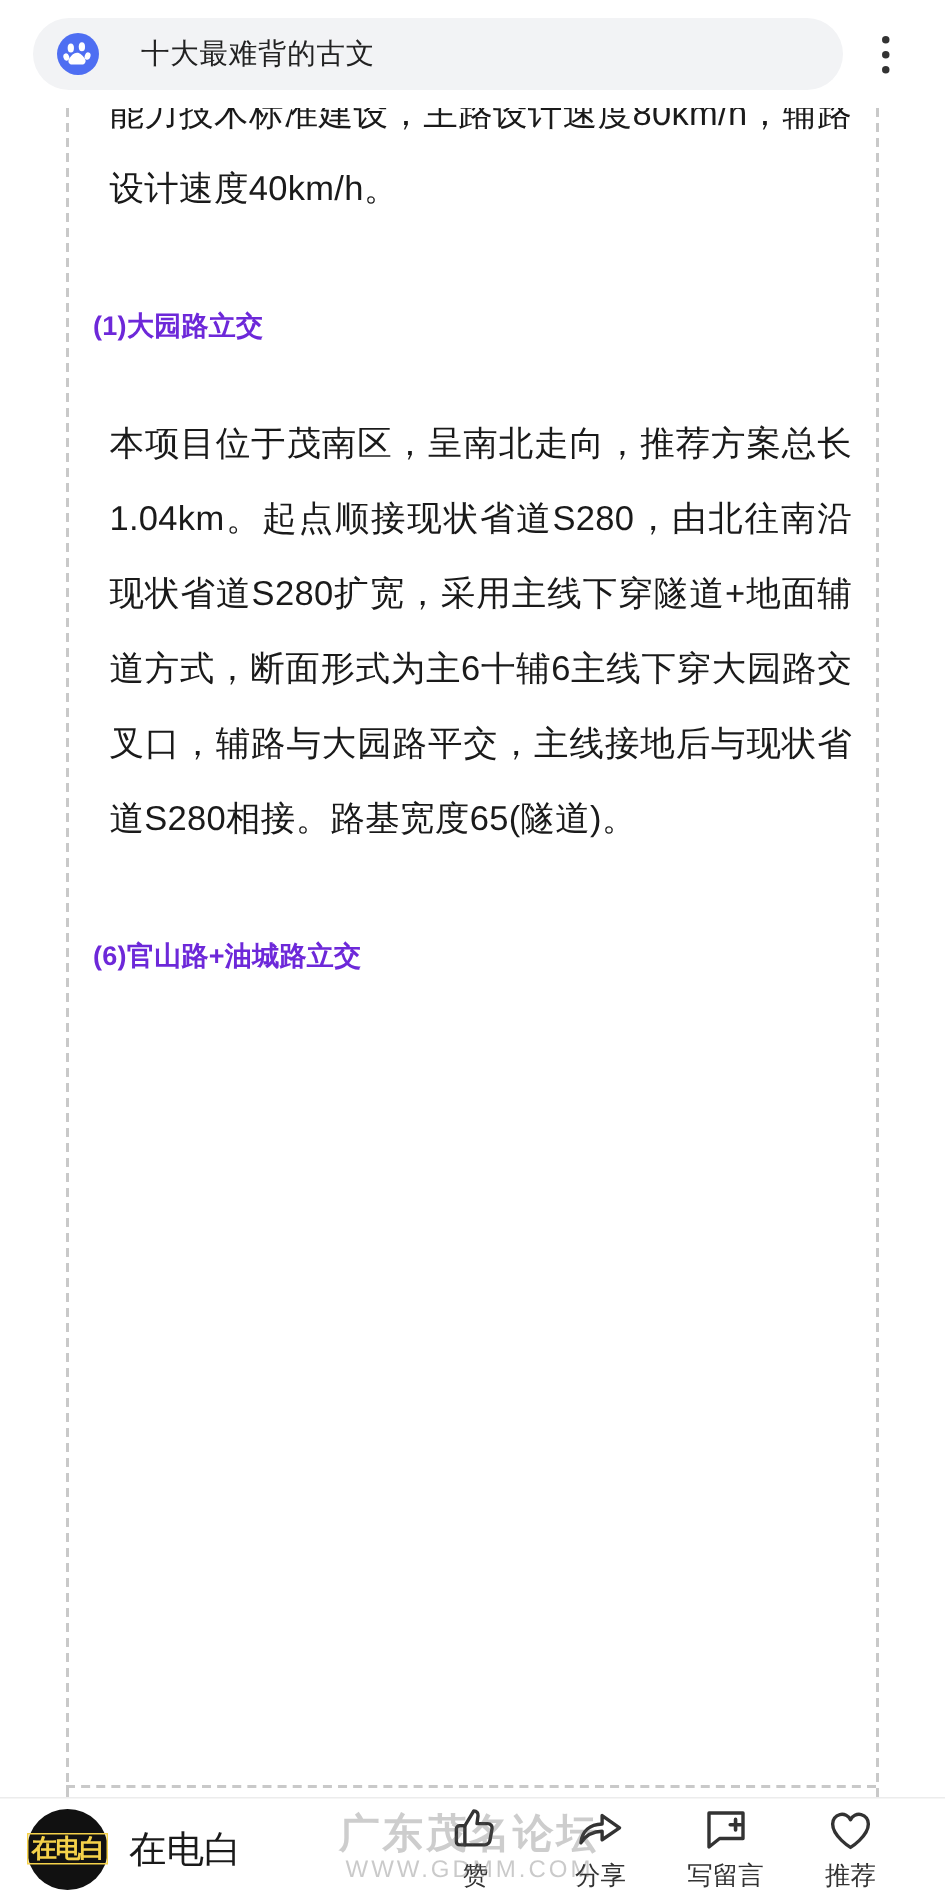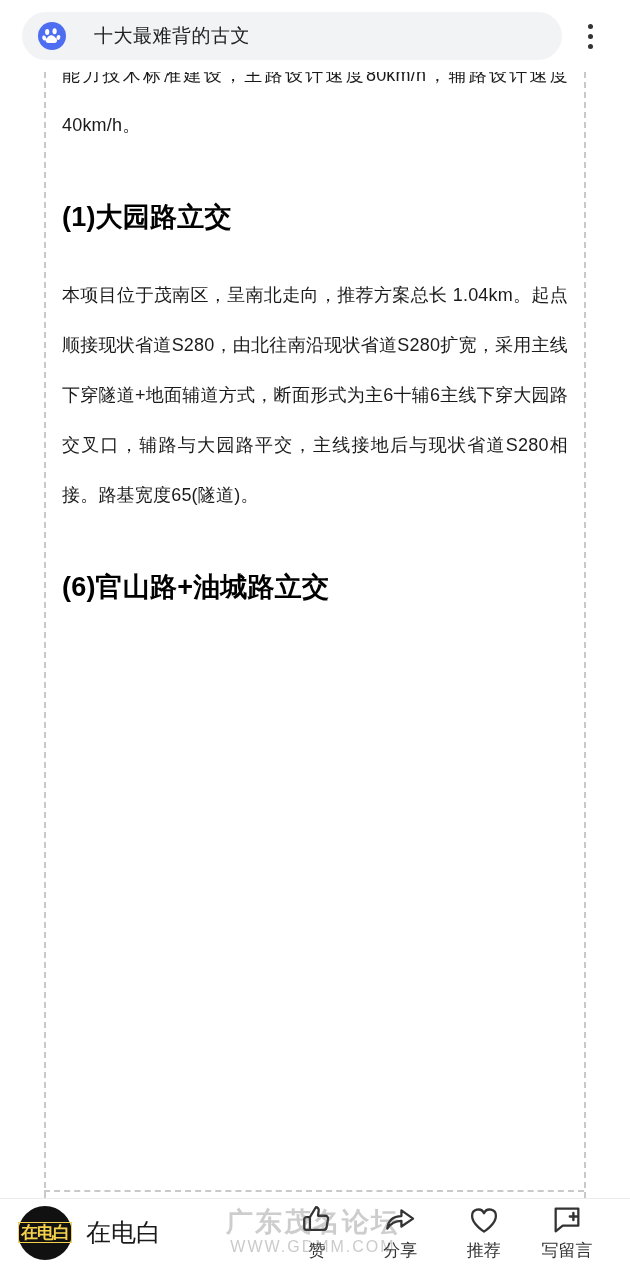--- a/index.html
+++ b/index.html
@@ -102,34 +102,35 @@
 
   .article {
     position: absolute;
     left: 62px;
     right: 62px;
     top: 0;
     bottom: 0;
     padding-top: 4px;
   }
   .para {
-    font-size: 18px;
+    font-size: 23px;
     line-height: 50px;
     color: #1a1a1a;
     text-align: justify;
     letter-spacing: 0.2px;
+    margin-left: 11px;
   }
   .para.clipped-top {
     
     margin-top: -26px;
   }
   .heading {
-    font-size: 27px;
+    font-size: 18px;
     font-weight: bold;
-    color: #000000;
+    color: #6d28d9;
     line-height: 46px;
     letter-spacing: 0.2px;
   }
   .gap-lg { height: 44px; }
   .gap-md { height: 30px; }
 
   
   .bottombar {
     height: 68px;
     background: #ffffff;
@@ -285,36 +286,36 @@
           <svg width="34" height="34" viewBox="0 0 24 24" fill="none" stroke="#333" stroke-width="1.6" stroke-linejoin="round" stroke-linecap="round">
             <path d="M3 18c.6-5.6 4.3-8.6 10-8.8V5.2L21.2 11 13 16.6v-4c-4.3 0-7.4 1.6-10 5.4z"></path>
           </svg>
         </span>
         <span class="action-label">分享</span>
       </div>
 
       <div class="action">
         <span>
           <svg width="34" height="34" viewBox="0 0 24 24" fill="none" stroke="#333" stroke-width="1.6" stroke-linejoin="round" stroke-linecap="round">
-            <path d="M12 20.2S3.6 15 3.6 9.2A4.4 4.4 0 0 1 12 7.2a4.4 4.4 0 0 1 8.4 2c0 5.8-8.4 11-8.4 11z"></path>
-          </svg>
-        </span>
-        <span class="action-label">推荐</span>
-      </div>
-
-      <div class="action">
-        <span>
-          <svg width="34" height="34" viewBox="0 0 24 24" fill="none" stroke="#333" stroke-width="1.6" stroke-linejoin="round" stroke-linecap="round">
             <path d="M4 4h16v12H9l-5 4V4z"></path>
             <path d="M16.5 7v5M14 9.5h5" stroke-width="1.7"></path>
           </svg>
         </span>
         <span class="action-label">写留言</span>
       </div>
 
+      <div class="action">
+        <span>
+          <svg width="34" height="34" viewBox="0 0 24 24" fill="none" stroke="#333" stroke-width="1.6" stroke-linejoin="round" stroke-linecap="round">
+            <path d="M12 20.2S3.6 15 3.6 9.2A4.4 4.4 0 0 1 12 7.2a4.4 4.4 0 0 1 8.4 2c0 5.8-8.4 11-8.4 11z"></path>
+          </svg>
+        </span>
+        <span class="action-label">推荐</span>
+      </div>
+
     </div>
   </div>
 
   <div class="watermark">
     <div class="wm-main">广东茂名论坛</div>
     <div class="wm-sub">WWW.GDMM.COM</div>
   </div>
 
 </div>
 

